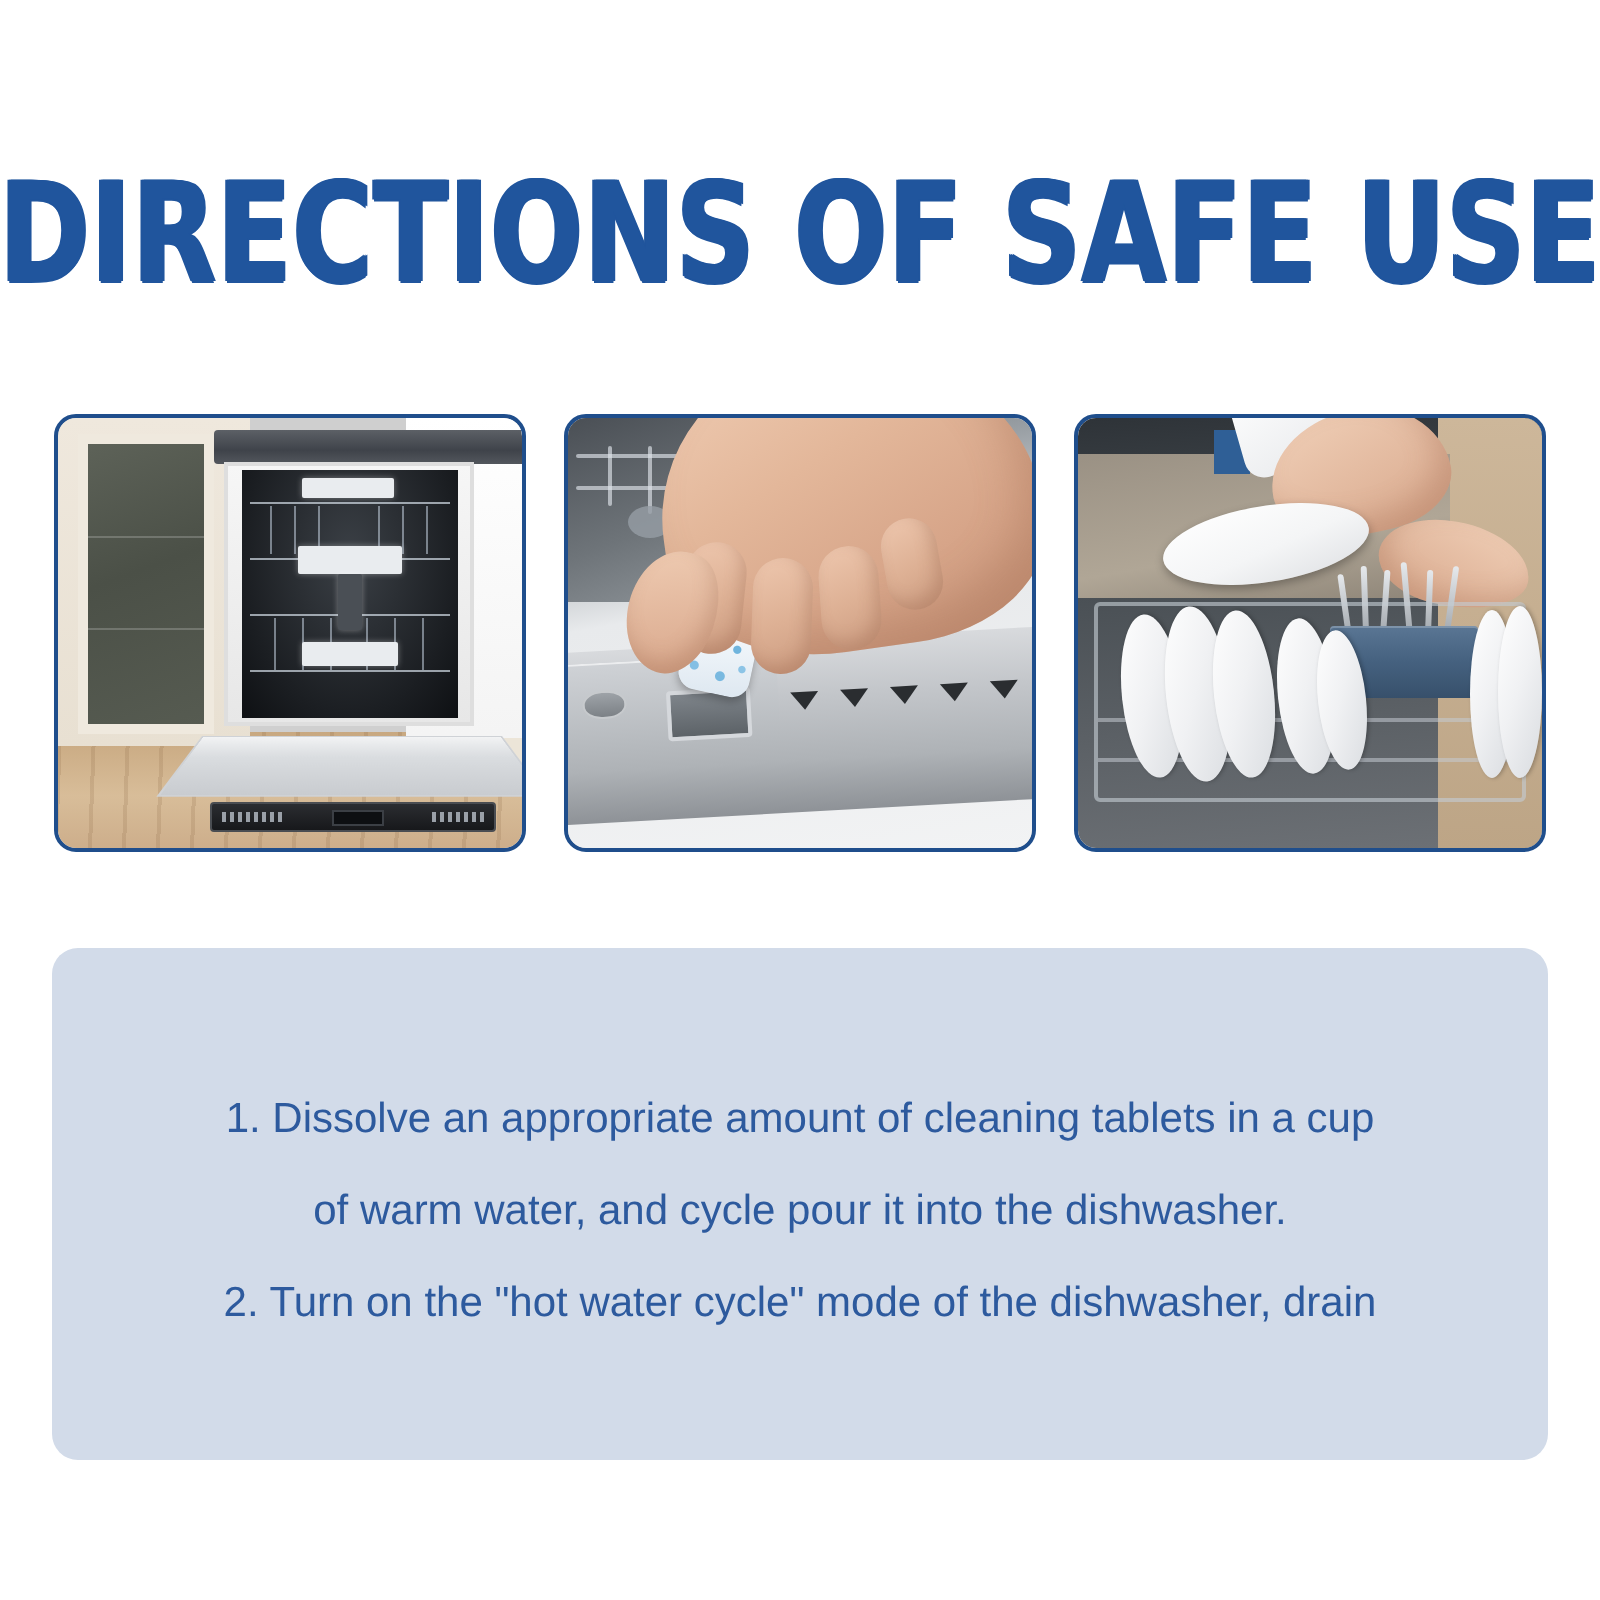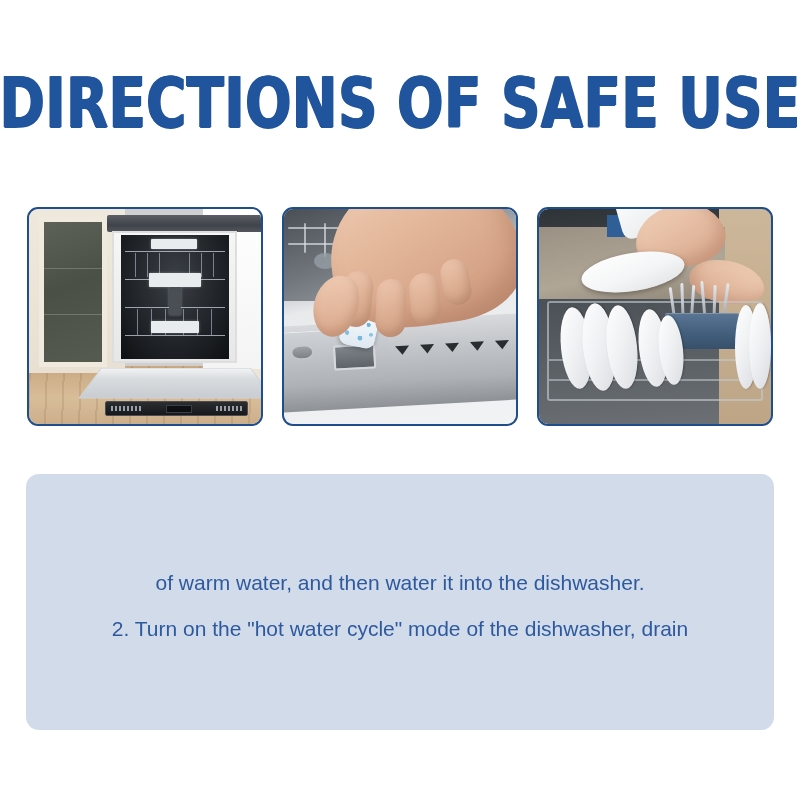--- a/index.html
+++ b/index.html
@@ -12,21 +12,21 @@
     height: 800px;
     overflow: hidden;
     font-family: "Liberation Sans", sans-serif;
     position: relative;
   }
 
   
   .title-wrap {
     position: absolute;
     left: 0;
-    top: 64px;
+    top: 78px;
     width: 800px;
     height: 78px;
     display: flex;
     align-items: center;
     justify-content: center;
   }
   .page-title {
     font-family: "DejaVu Sans", sans-serif;
     font-weight: 700;
     font-size: 62px;
@@ -425,15 +425,16 @@
       <div class="plate plate-tilt" style="left:100px;top:100px;width:28px;height:78px"></div>
       <div class="plate plate-tilt" style="left:120px;top:106px;width:24px;height:70px"></div>
       <div class="plate" style="left:196px;top:96px;width:22px;height:84px"></div>
       <div class="plate" style="left:210px;top:94px;width:22px;height:86px"></div>
     </div>
   </div>
 
 </div>
 
 <div class="instructions">
-  <div class="step-line">of warm water, and then water it into the dishwasher.</div>
+  <div class="step-line">1. Dissolve an appropriate amount of cleaning tablets in a cup</div>
+  <div class="step-line">of warm water, and cycle pour it into the dishwasher.</div>
   <div class="step-line">2. Turn on the "hot water cycle" mode of the dishwasher, drain</div>
 </div>
 
 </body></html>

